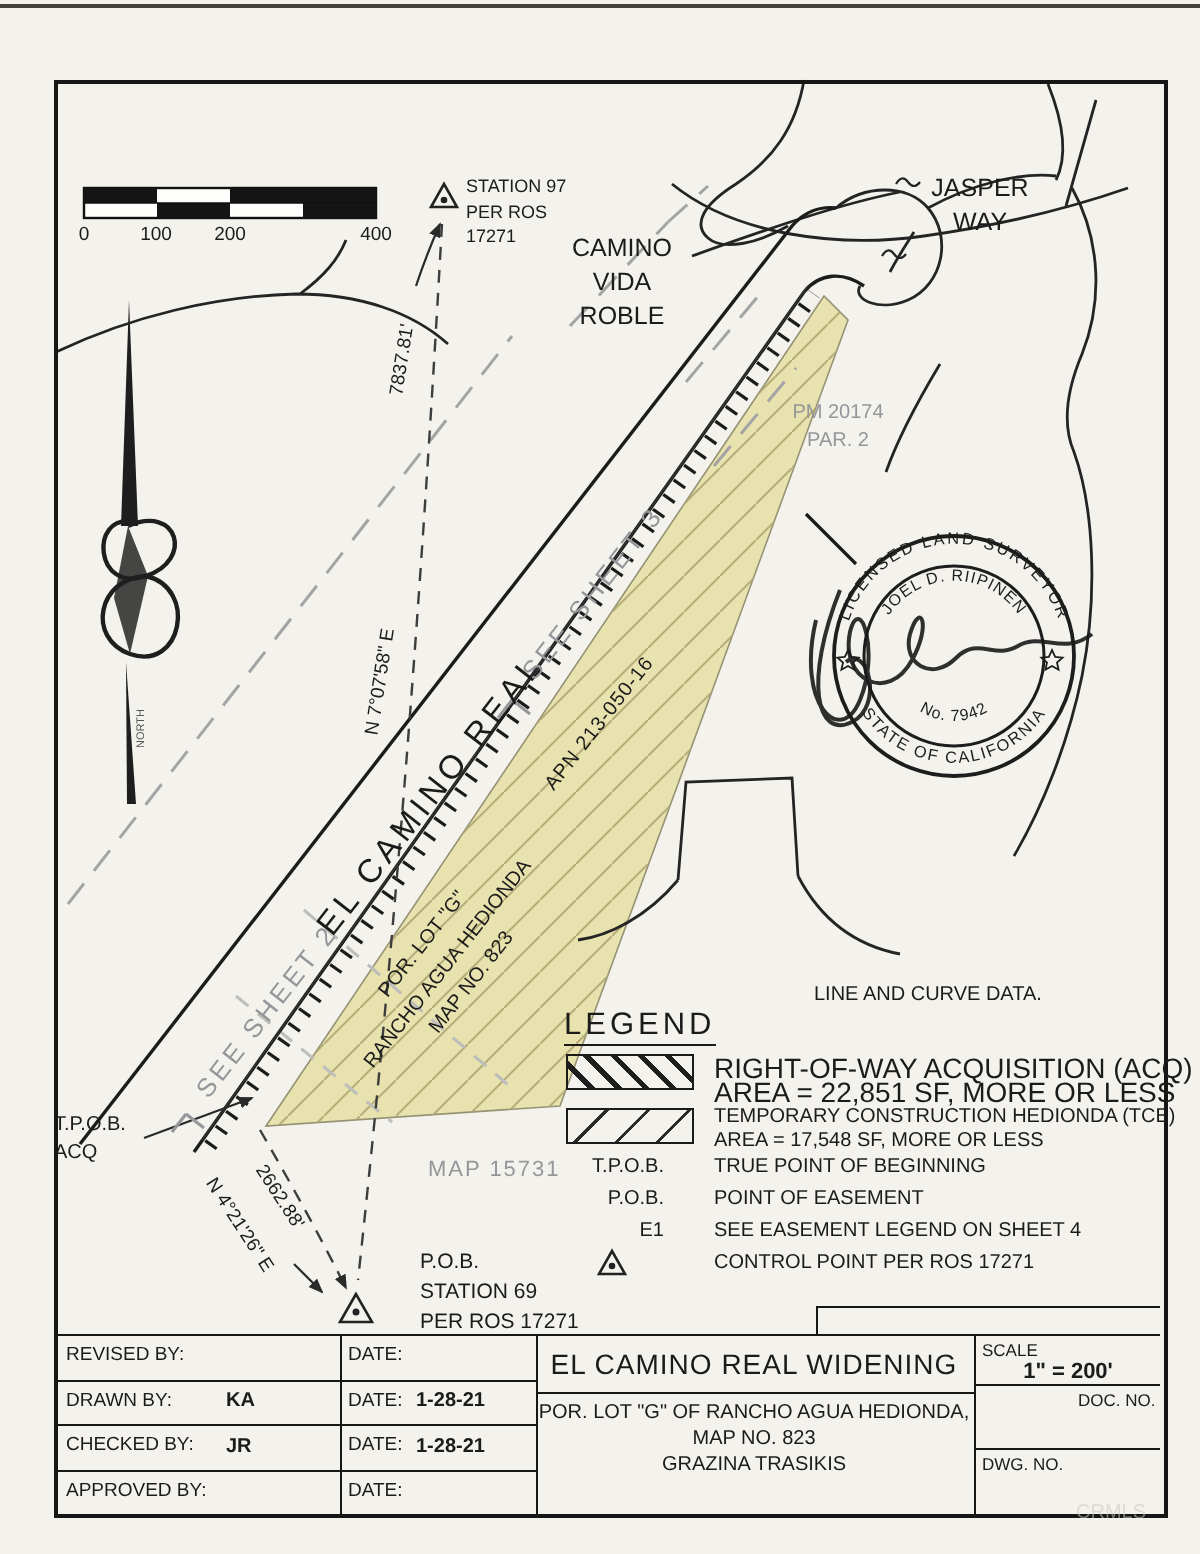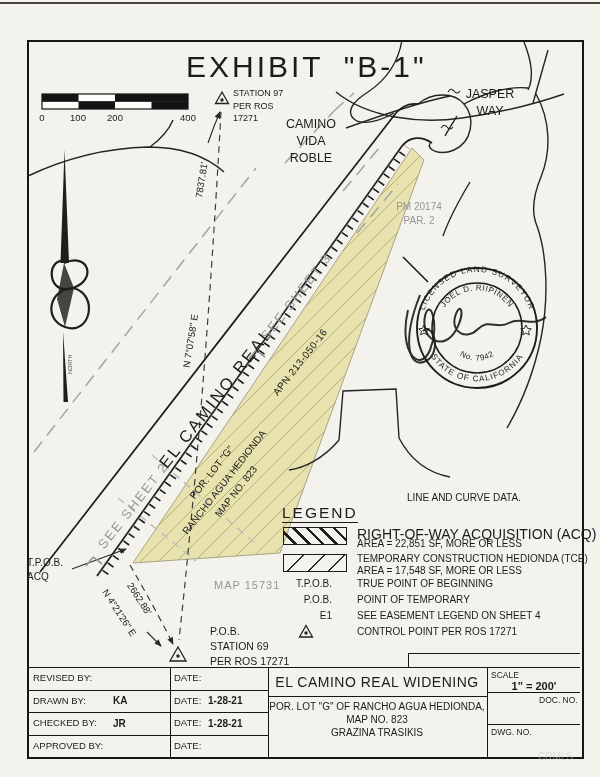--- a/index.html
+++ b/index.html
@@ -143,24 +143,20 @@
       <g stroke="#1a1a1a" stroke-width="2" fill="none" opacity="0.9">
         <path d="M408,310 C398,352 420,374 430,350 C440,326 430,296 425,316 C420,340 444,352 456,330 C466,312 460,300 455,317 C451,332 466,341 478,329 C489,318 497,330 509,323 C521,316 532,328 546,317"></path>
         <path d="M420,295 C402,340 408,370 426,361 C442,353 434,322 423,331"></path>
       </g>
       <path d="M403,257 L428,282" stroke="#1a1a1a" stroke-width="1.6"></path>
     </g>
   </svg>
 
   <div class="frame"></div>
 
-  <div class="lbl" style="left:186px;top:47px;display:flex;gap:20px;font-size:30px;letter-spacing:3px;">
-    <span>EXHIBIT</span>
-    <span>"B-1"</span>
-  </div>
 
   <div class="lbl ctr" style="left:42px;top:112px;transform:translateX(-50%);font-size:9.5px;">0</div>
   <div class="lbl ctr" style="left:78px;top:112px;transform:translateX(-50%);font-size:9.5px;">100</div>
   <div class="lbl ctr" style="left:115px;top:112px;transform:translateX(-50%);font-size:9.5px;">200</div>
   <div class="lbl ctr" style="left:188px;top:112px;transform:translateX(-50%);font-size:9.5px;">400</div>
 
   <div class="lbl" style="left:233px;top:87px;font-size:9px;line-height:12.5px;">
     <div>STATION 97</div>
     <div>PER ROS</div>
     <div>17271</div>
@@ -208,28 +204,28 @@
     <div>PER ROS 17271</div>
   </div>
 
   <div class="lbl" style="left:407px;top:490.5px;font-size:10px;">LINE AND CURVE DATA.</div>
 
   <div class="lbl" style="left:282px;top:503px;font-size:15.5px;letter-spacing:2px;">
     <span class="u">LEGEND</span>
   </div>
   <div class="hatch-acq" style="left:283px;top:527px;"></div>
   <div class="lbl" style="left:357px;top:524.5px;font-size:14px;">RIGHT-OF-WAY ACQUISITION (ACQ)</div>
-  <div class="lbl" style="left:357px;top:537px;font-size:10px;">AREA = 22,851 SF, MORE OR LESS</div>
+  <div class="lbl" style="left:357px;top:537px;font-size:14px;">AREA = 22,851 SF, MORE OR LESS</div>
   <div class="hatch-tce" style="left:283px;top:554px;"></div>
   <div class="lbl" style="left:357px;top:551.5px;font-size:10px;">TEMPORARY CONSTRUCTION HEDIONDA (TCE)</div>
   <div class="lbl" style="left:357px;top:564px;font-size:10px;">AREA = 17,548 SF, MORE OR LESS</div>
   <div class="lbl" style="left:272px;top:577px;width:60px;text-align:right;font-size:10px;">T.P.O.B.</div>
   <div class="lbl" style="left:357px;top:577px;font-size:10px;">TRUE POINT OF BEGINNING</div>
   <div class="lbl" style="left:272px;top:593px;width:60px;text-align:right;font-size:10px;">P.O.B.</div>
-  <div class="lbl" style="left:357px;top:593px;font-size:10px;">POINT OF TEMPORARY</div>
+  <div class="lbl" style="left:357px;top:593px;font-size:10px;">POINT OF EASEMENT</div>
   <div class="lbl" style="left:272px;top:609px;width:60px;text-align:right;font-size:10px;">E1</div>
   <div class="lbl" style="left:357px;top:609px;font-size:10px;">SEE EASEMENT LEGEND ON SHEET 4</div>
   <div class="lbl" style="left:357px;top:625px;font-size:10px;">CONTROL POINT PER ROS 17271</div>
 
   <div class="hline" style="left:408px;top:653px;width:172px;"></div>
   <div class="vline" style="left:408px;top:653px;height:14px;"></div>
 
   <div class="hline" style="left:29px;top:667px;width:551px;"></div>
   <div class="hline" style="left:29px;top:689.5px;width:239px;"></div>
   <div class="hline" style="left:29px;top:712px;width:239px;"></div>

